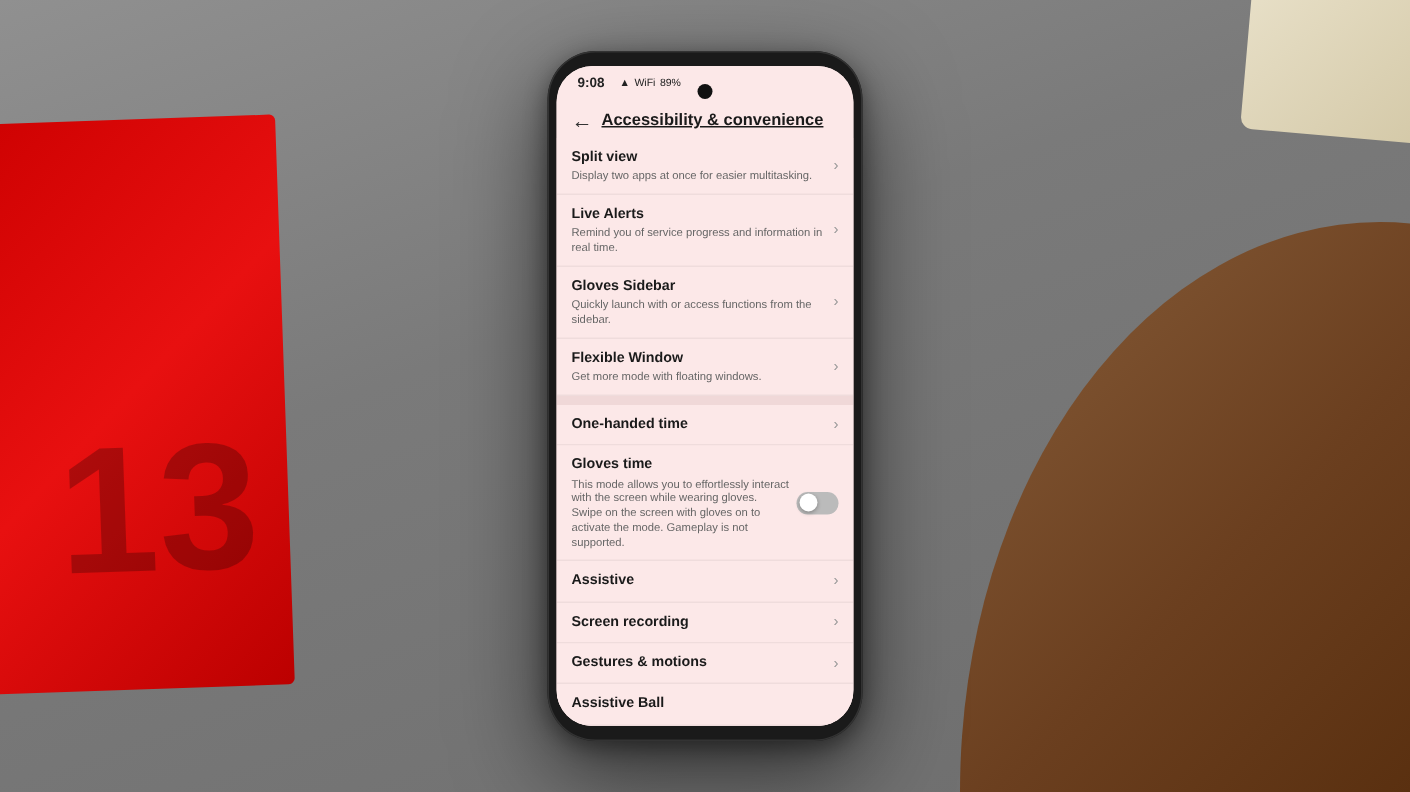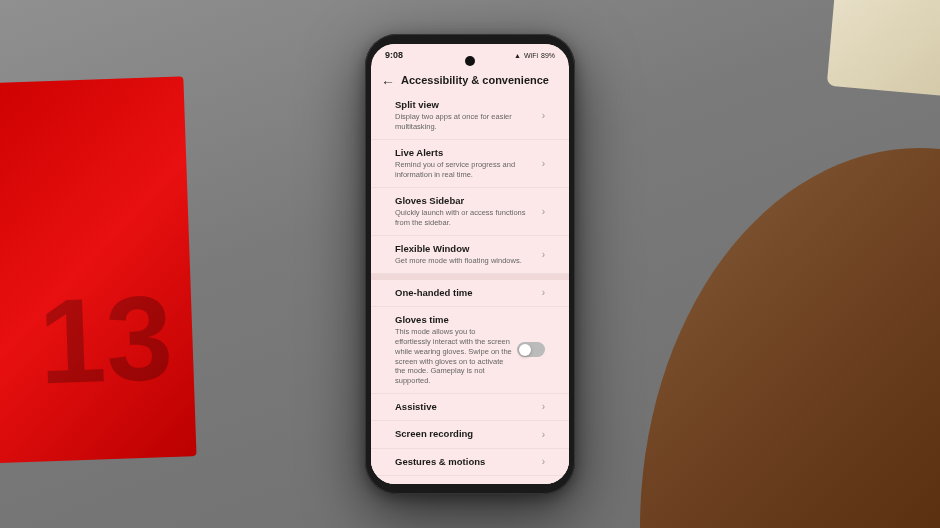--- a/index.html
+++ b/index.html
@@ -86,21 +86,21 @@
       background: #fce8e8;
       border-radius: 24px;
       overflow: hidden;
       display: flex;
       flex-direction: column;
     }
 
     
     .status-bar {
       display: flex;
-      justify-content: space-between;
+      justify-content: flex-start;
       align-items: center;
       padding: 6px 14px 2px;
       background: #fce8e8;
       flex-shrink: 0;
     }
     .status-time {
       font-size: 9px;
       font-weight: 600;
       color: #222;
     }
@@ -137,33 +137,34 @@
     .back-arrow {
       font-size: 14px;
       color: #333;
       margin-right: 6px;
       cursor: pointer;
     }
     .page-title {
       font-size: 11px;
       font-weight: 600;
       color: #1a1a1a;
+      text-decoration: underline;
     }
 
     
     .settings-list {
       flex: 1;
       overflow: hidden;
       background: #fce8e8;
     }
 
     .settings-item {
       display: flex;
       align-items: center;
-      padding: 7px 24px;
+      padding: 7px 10px;
       border-bottom: 1px solid rgba(0,0,0,0.05);
       background: #fce8e8;
     }
 
     .settings-item-content {
       flex: 1;
       padding-right: 4px;
     }
 
     .settings-item-title {

